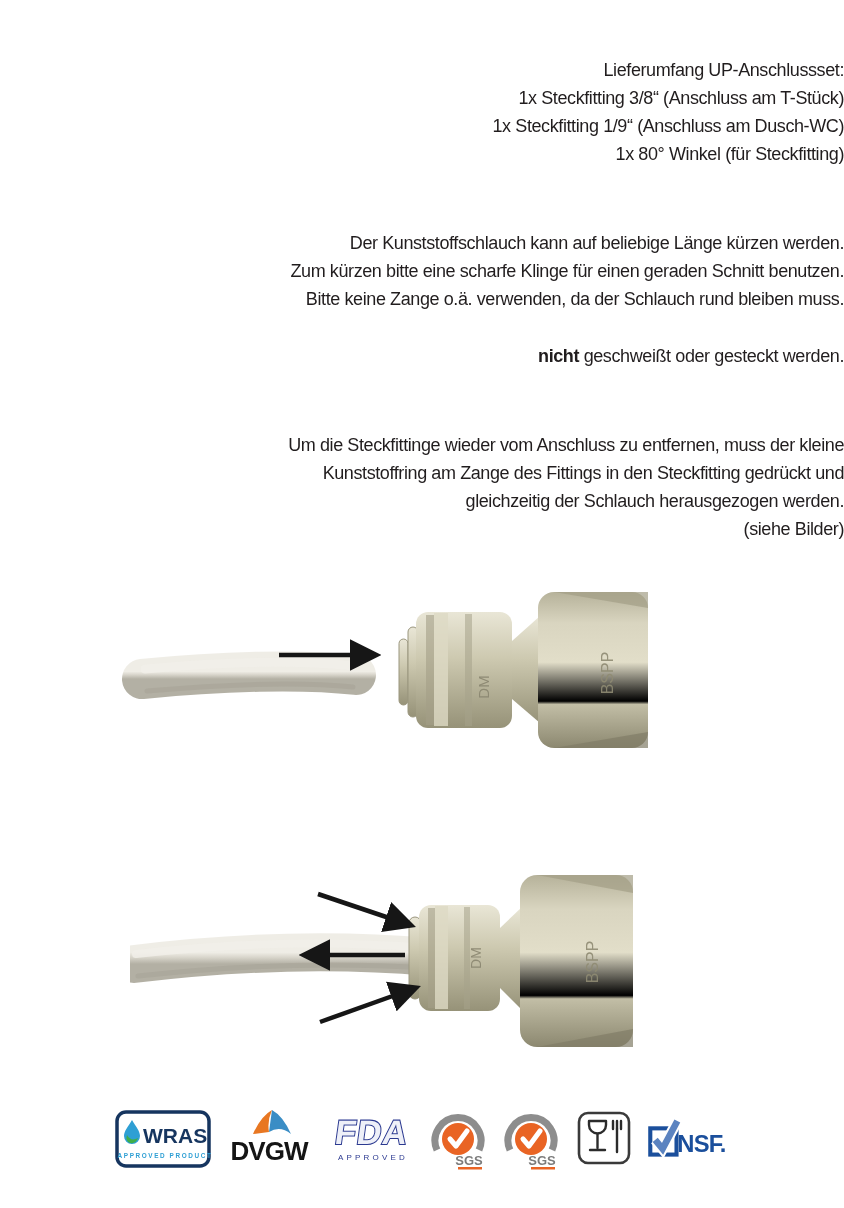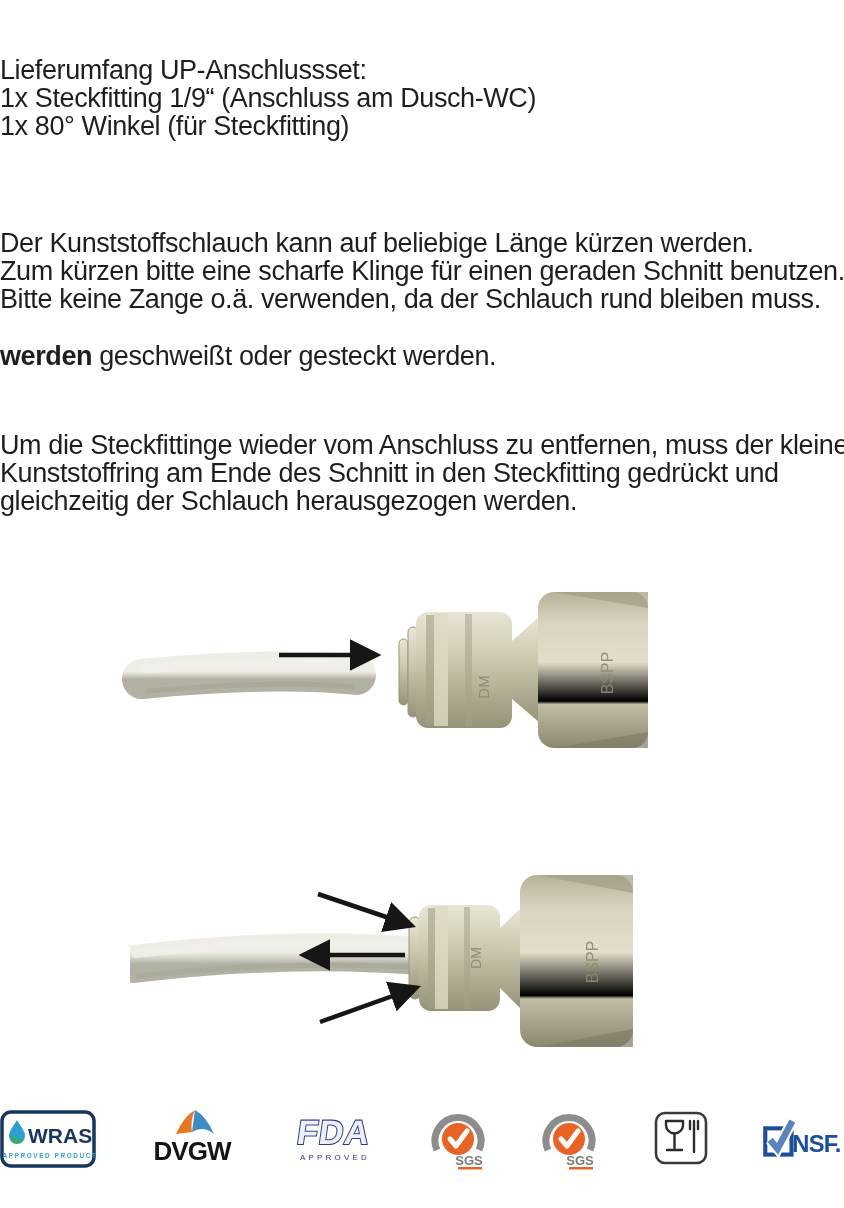--- a/index.html
+++ b/index.html
@@ -6,59 +6,61 @@
   .page{
     position:relative;
     width:844px;height:1208px;
     background:#ffffff;
     overflow:hidden;
     font-family:"Liberation Sans", sans-serif;
     color:#211d1e;
   }
   .para{
     position:absolute;left:0;width:844px;
-    text-align:left;
-    font-size:27px;line-height:28px;letter-spacing:-0.4px;
+    text-align:right;
+    font-size:18px;line-height:28px;letter-spacing:-0.4px;
   }
   .line{white-space:nowrap;}
   .bold{font-weight:bold;}
   figure{margin:0;padding:0;position:absolute;}
   .logo-row{
     position:absolute;left:0;top:1100px;width:844px;height:78px;
-    display:flex;justify-content:space-between;align-items:center;gap:15px;
+    display:flex;justify-content:center;align-items:center;gap:15px;
   }
   .logo{display:flex;align-items:center;justify-content:center;}
   svg{display:block;}
   text{font-family:"Liberation Sans", sans-serif;}
 </style>
 </head>
 <body>
 
 <div class="page">
 
   <section class="para" style="top:56px">
     <div class="line">Lieferumfang UP-Anschlussset:</div>
+    <div class="line">1x Steckfitting 3/8“ (Anschluss am T-Stück)</div>
     <div class="line">1x Steckfitting 1/9“ (Anschluss am Dusch-WC)</div>
     <div class="line">1x 80° Winkel (für Steckfitting)</div>
   </section>
 
   <section class="para" style="top:229px">
     <div class="line">Der Kunststoffschlauch kann auf beliebige Länge kürzen werden.</div>
     <div class="line">Zum kürzen bitte eine scharfe Klinge für einen geraden Schnitt benutzen.</div>
     <div class="line">Bitte keine Zange o.ä. verwenden, da der Schlauch rund bleiben muss.</div>
   </section>
 
   <section class="para" style="top:342px">
-    <div class="line"><span class="bold">werden</span><span> geschweißt oder gesteckt werden.</span></div>
+    <div class="line"><span class="bold">nicht</span><span> geschweißt oder gesteckt werden.</span></div>
   </section>
 
   <section class="para" style="top:431px">
     <div class="line">Um die Steckfittinge wieder vom Anschluss zu entfernen, muss der kleine</div>
-    <div class="line">Kunststoffring am Ende des Schnitt in den Steckfitting gedrückt und</div>
+    <div class="line">Kunststoffring am Zange des Fittings in den Steckfitting gedrückt und</div>
     <div class="line">gleichzeitig der Schlauch herausgezogen werden.</div>
+    <div class="line">(siehe Bilder)</div>
   </section>
 
   <figure style="left:113px;top:583px">
     <svg width="537" height="168" viewBox="0 0 537 168">
       <defs>
         <marker id="ah" viewBox="0 0 10 10" refX="8" refY="5" markerWidth="7" markerHeight="7" orient="auto-start-reverse" markerUnits="strokeWidth">
           <path d="M0,0 L10,5 L0,10 Z" fill="#161616"></path>
         </marker>
         <linearGradient id="tubeGrad" x1="0" y1="0" x2="0" y2="1">
           <stop offset="0" stop-color="#efede6"></stop>

